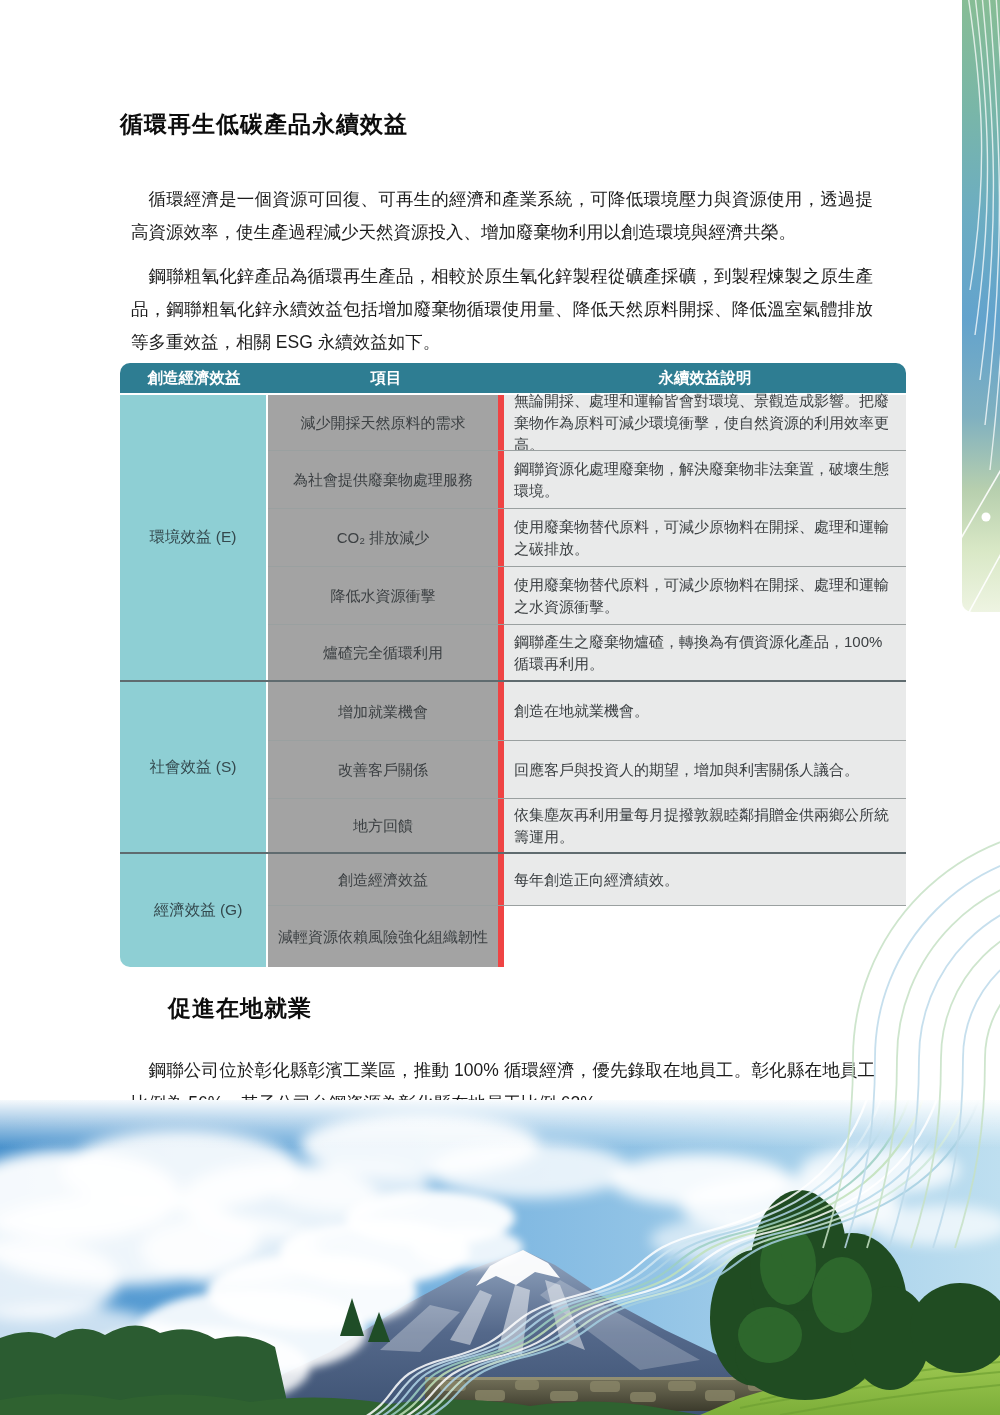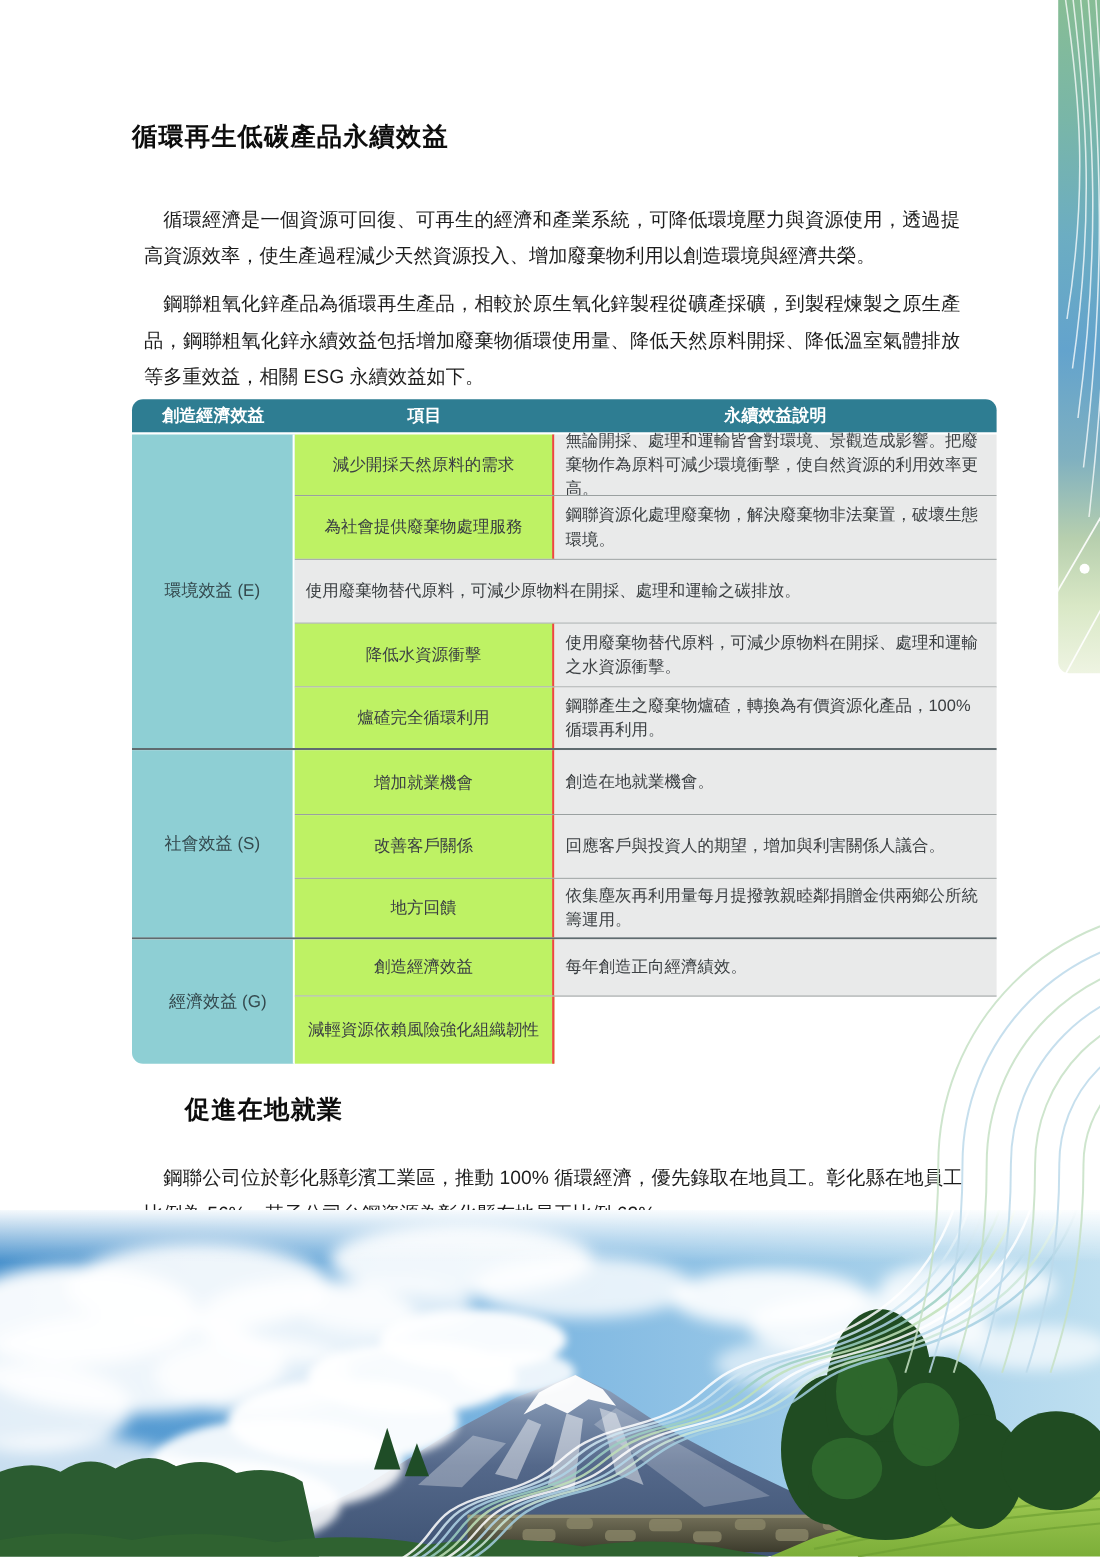--- a/index.html
+++ b/index.html
@@ -25,21 +25,21 @@
   .tbl-header{display:flex;height:30px;background:#2e7d92;border-radius:10px 10px 0 0;margin-bottom:2px;}
   .tbl-header .hc{display:flex;align-items:center;justify-content:center;color:#fff;font-weight:700;font-size:15.5px;}
   .hc1{width:148px;} .hc2{width:236px;} .hc3{flex:1;}
   .sect{display:flex;}
   .sect + .sect{border-top:2px solid #5f6b6f;}
   .cat{width:148px;background:#8ecfd4;border-right:2px solid #fff;display:flex;align-items:center;justify-content:center;
        color:#34494e;font-size:15.5px;box-sizing:border-box;text-align:right;}
   .rows{flex:1;display:flex;flex-direction:column;}
   .row{display:flex;box-sizing:border-box;}
   .row + .row{border-top:1px solid #9aa0a0;}
-  .item{width:236px;background:#bef264;border-right:2px solid #ef4444;display:flex;align-items:center;justify-content:center;
+  .item{width:236px;background:#a3a3a3;border-right:6px solid #ef4444;display:flex;align-items:center;justify-content:center;
         text-align:center;box-sizing:border-box;padding:20px 6px;line-height:21px;}
   .desc{flex:1;background:#e9eaea;display:flex;align-items:center;box-sizing:border-box;padding:4px 14px 4px 10px;line-height:22px;}
   .sect-last .cat{border-bottom-left-radius:10px;padding-left:10px;}
   .sect-last .rows .row:last-child .desc{border-bottom-right-radius:10px;}
 
   
   .arches{position:absolute;left:770px;top:790px;width:230px;height:470px;z-index:3;pointer-events:none;}
 
   
   .photo{position:absolute;left:0;top:1100px;width:1000px;height:315px;overflow:hidden;z-index:1;}
@@ -82,20 +82,21 @@
       <div class="rows">
         <div class="row" style="height:55px">
           <div class="item">減少開採天然原料的需求</div>
           <div class="desc">無論開採、處理和運輸皆會對環境、景觀造成影響。把廢棄物作為原料可減少環境衝擊，使自然資源的利用效率更高。</div>
         </div>
         <div class="row" style="height:58px">
           <div class="item">為社會提供廢棄物處理服務</div>
           <div class="desc">鋼聯資源化處理廢棄物，解決廢棄物非法棄置，破壞生態環境。</div>
         </div>
         <div class="row" style="height:58px">
+          <div class="item">CO₂ 排放減少</div>
           <div class="desc">使用廢棄物替代原料，可減少原物料在開採、處理和運輸之碳排放。</div>
         </div>
         <div class="row" style="height:58px">
           <div class="item">降低水資源衝擊</div>
           <div class="desc">使用廢棄物替代原料，可減少原物料在開採、處理和運輸之水資源衝擊。</div>
         </div>
         <div class="row" style="height:56px">
           <div class="item">爐碴完全循環利用</div>
           <div class="desc">鋼聯產生之廢棄物爐碴，轉換為有價資源化產品，100% 循環再利用。</div>
         </div>

